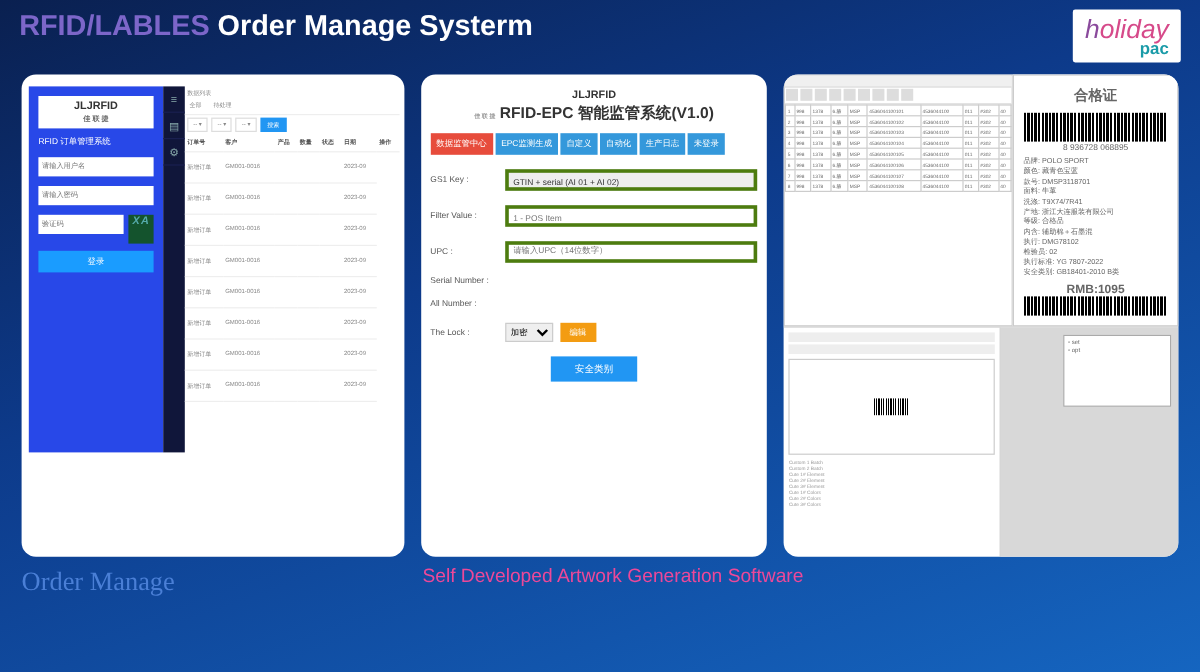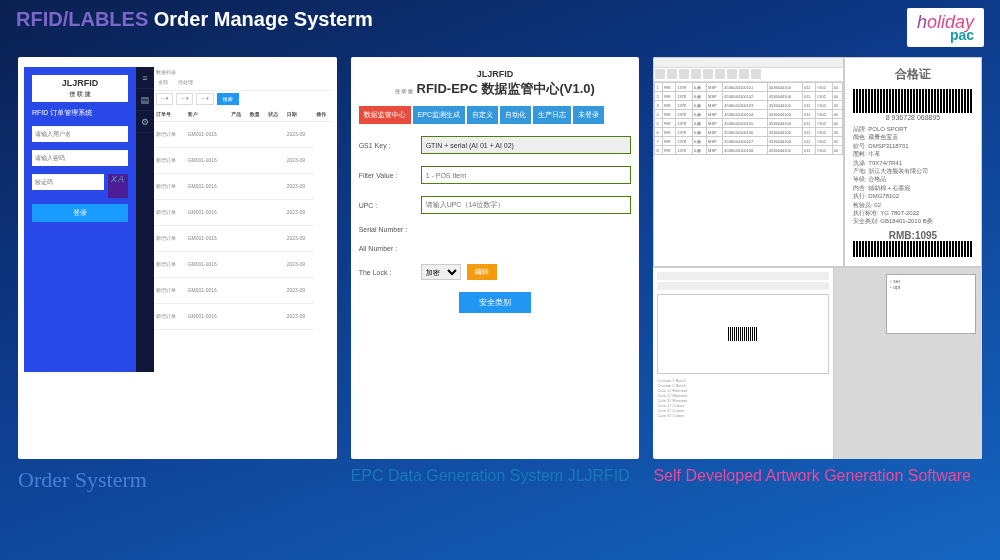--- a/index.html
+++ b/index.html
@@ -1,37 +1,37 @@
 <!DOCTYPE html>
 <html><head>
 <meta charset="utf-8">
 <style>
 *{box-sizing:border-box;margin:0;padding:0;font-family:Arial,"Microsoft YaHei",sans-serif}
 body{width:1000px;height:560px;background:linear-gradient(160deg,#0a2050 0%,#0d3a8a 40%,#1565c0 100%);overflow:hidden}
 .header{display:flex;justify-content:space-between;align-items:flex-start;padding:8px 16px 0}
-.title{font-size:20px;font-weight:700;color:#fff}
+.title{font-size:24px;font-weight:700;color:#fff}
 .title .accent{color:#7c66c9}
 .logo{background:#fff;padding:4px 10px;border-radius:2px}
-.logo-text{font-family:cursive;font-size:18px;font-style:italic}
+.logo-text{font-family:cursive;font-size:22px;font-style:italic}
 .logo-h{color:#8a4a9c}.logo-o{color:#d64a8a}.logo-pac{color:#1a9ba8;font-size:14px;font-style:normal;font-weight:700;display:block;text-align:right;margin-top:-6px}
 .panels{display:flex;gap:14px;padding:10px 18px 0}
-.panel{background:#fff;border-radius:2px;overflow:hidden}
+.panel{background:#fff;border-radius:12px;overflow:hidden}
 .p1{width:320px;height:402px;position:relative}
 .p2{width:290px;height:402px}
 .p3{width:330px;height:402px}
 
 
 .login{position:absolute;left:6px;top:10px;width:112px;height:305px;background:#2848e8;color:#fff;padding:8px;font-size:7px}
 .login .brand{background:#fff;color:#333;text-align:center;padding:3px;font-size:9px;font-weight:700;margin-bottom:6px}
 .login .sub{font-size:6px;color:#666}
 .login .heading{font-size:7px;margin:4px 0 8px}
 .login input{width:100%;height:16px;border:none;background:#fff;margin-bottom:8px;font-size:6px;padding:0 3px}
 .login .cap-row{display:flex;gap:4px}
 .login .cap-row input{flex:1}
-.login .captcha{background:#4c1d95;color:#5aa;font-style:italic;font-weight:400;font-size:9px;padding:0 3px;letter-spacing:1px}
+.login .captcha{background:#14532d;color:#5aa;font-style:italic;font-weight:700;font-size:9px;padding:0 3px;letter-spacing:1px}
 .login .btn{width:100%;height:18px;background:#1a9cff;border:none;color:#fff;font-size:7px;margin-top:6px}
 .sidebar{position:absolute;left:118px;top:10px;width:18px;height:305px;background:#10163a}
 .sidebar .ic{height:22px;color:#8aa;font-size:9px;text-align:center;line-height:22px;border-bottom:1px solid #1a2050}
 .tbl-area{position:absolute;left:136px;top:10px;right:4px;height:380px;font-size:5px;color:#888}
 .tbl-area .bc{height:10px;padding:2px}
 .tbl-area .tabs{height:14px;display:flex;gap:10px;padding:2px 4px;border-bottom:1px solid #eee}
 .tbl-area .filters{height:16px;padding:2px;display:flex;gap:3px}
 .tbl-area .filters span{border:1px solid #ddd;padding:1px 4px}
 .tbl-area .search{background:#2196f3;color:#fff;border:none;padding:1px 6px;font-size:5px}
 .tbl-area table{width:100%;border-collapse:collapse;font-size:5px}
@@ -41,21 +41,21 @@
 
 .epc{padding:8px;font-size:8px;color:#333}
 .epc-title{text-align:center;font-size:13px;font-weight:700}
 .epc-brand{font-size:9px;font-weight:700}
 .epc-brand .sm{font-size:5px;color:#999}
 .nav{display:flex;gap:2px;margin:8px 0 12px;font-size:7px}
 .nav span{padding:4px 5px;color:#fff}
 .nav .red{background:#e74c3c}.nav .blue{background:#3498db}
 .frow{display:flex;align-items:center;margin-bottom:12px}
 .frow label{width:62px;font-size:7px;color:#555}
-.frow .field{flex:1;height:18px;border:1px solid #4d7c0f;font-size:7px;padding:0 4px;line-height:18px;color:#777;background:#fff}
+.frow .field{flex:1;height:18px;border:3px solid #4d7c0f;font-size:7px;padding:0 4px;line-height:18px;color:#777;background:#fff}
 .frow .sel{background:#eee;color:#333}
 .lock-row{display:flex;align-items:flex-start;gap:6px}
 .lock-row .small{width:40px;height:16px;border:1px solid #ccc;font-size:7px}
 .lock-row .enc{background:#f39c12;color:#fff;border:none;padding:3px 8px;font-size:7px}
 .gen{display:block;margin:12px auto 0;background:#2196f3;color:#fff;border:none;padding:5px 20px;font-size:8px}
 
 
 .art{display:flex;flex-wrap:wrap;height:100%;font-size:5px;color:#666}
 .art-top{width:100%;height:210px;display:flex}
 .art-sheet{width:58%;border:1px solid #ccc}
@@ -209,21 +209,21 @@
             </tr>
           </tbody>
       </table>
     </div>
   </div>
 
   <div class="panel p2">
     <div class="epc">
       <div class="epc-title">
         <span class="epc-brand"><span>JLJRFID</span><br><span class="sm">佳 联 捷</span></span>
-        <span>RFID-EPC 数据监管中心(V1.0)</span>
+        <span>RFID-EPC 智能监管系统(V1.0)</span>
       </div>
       <div class="nav" id="epcnav">
           <span class="red">数据监管中心</span>
           <span class="blue">EPC监测生成</span>
           <span class="blue">自定义</span>
           <span class="blue">自动化</span>
           <span class="blue">生产日志</span>
           <span class="blue">未登录</span>
         </div>
       <div class="frow">
@@ -392,16 +392,15 @@
         </div>
         <div class="gray">
           <div class="pop">▫ set<br>▫ opt</div>
         </div>
       </div>
     </div>
   </div>
 </div>
 
 <div class="captions">
-  <div class="cap c1">Order Systerm</div>
-  <div class="cap c2">EPC Data Generation System  JLJRFID</div>
+  <div class="cap c1">Order Manage</div>
   <div class="cap c3">Self Developed Artwork Generation Software</div>
 </div>
 
 </body></html>

